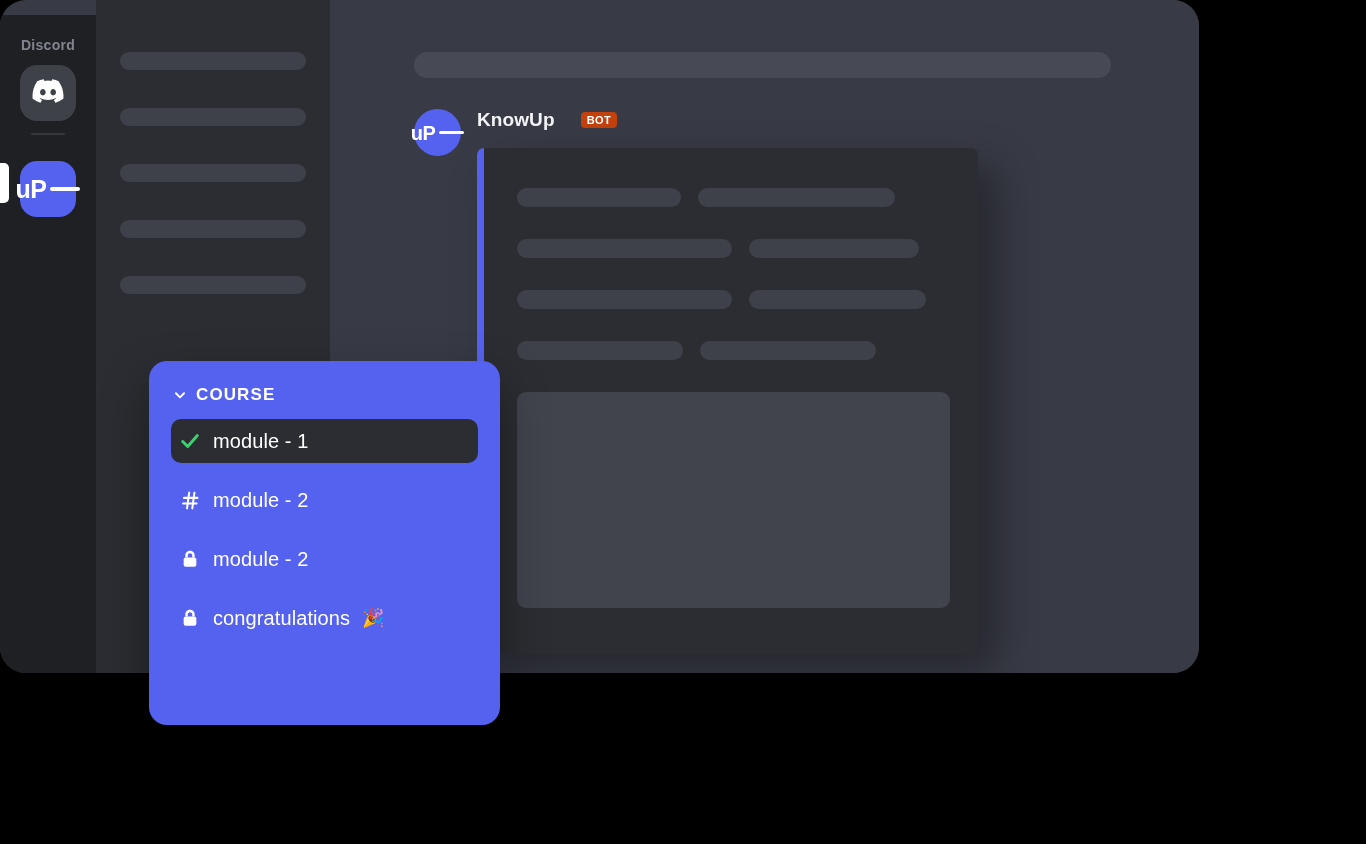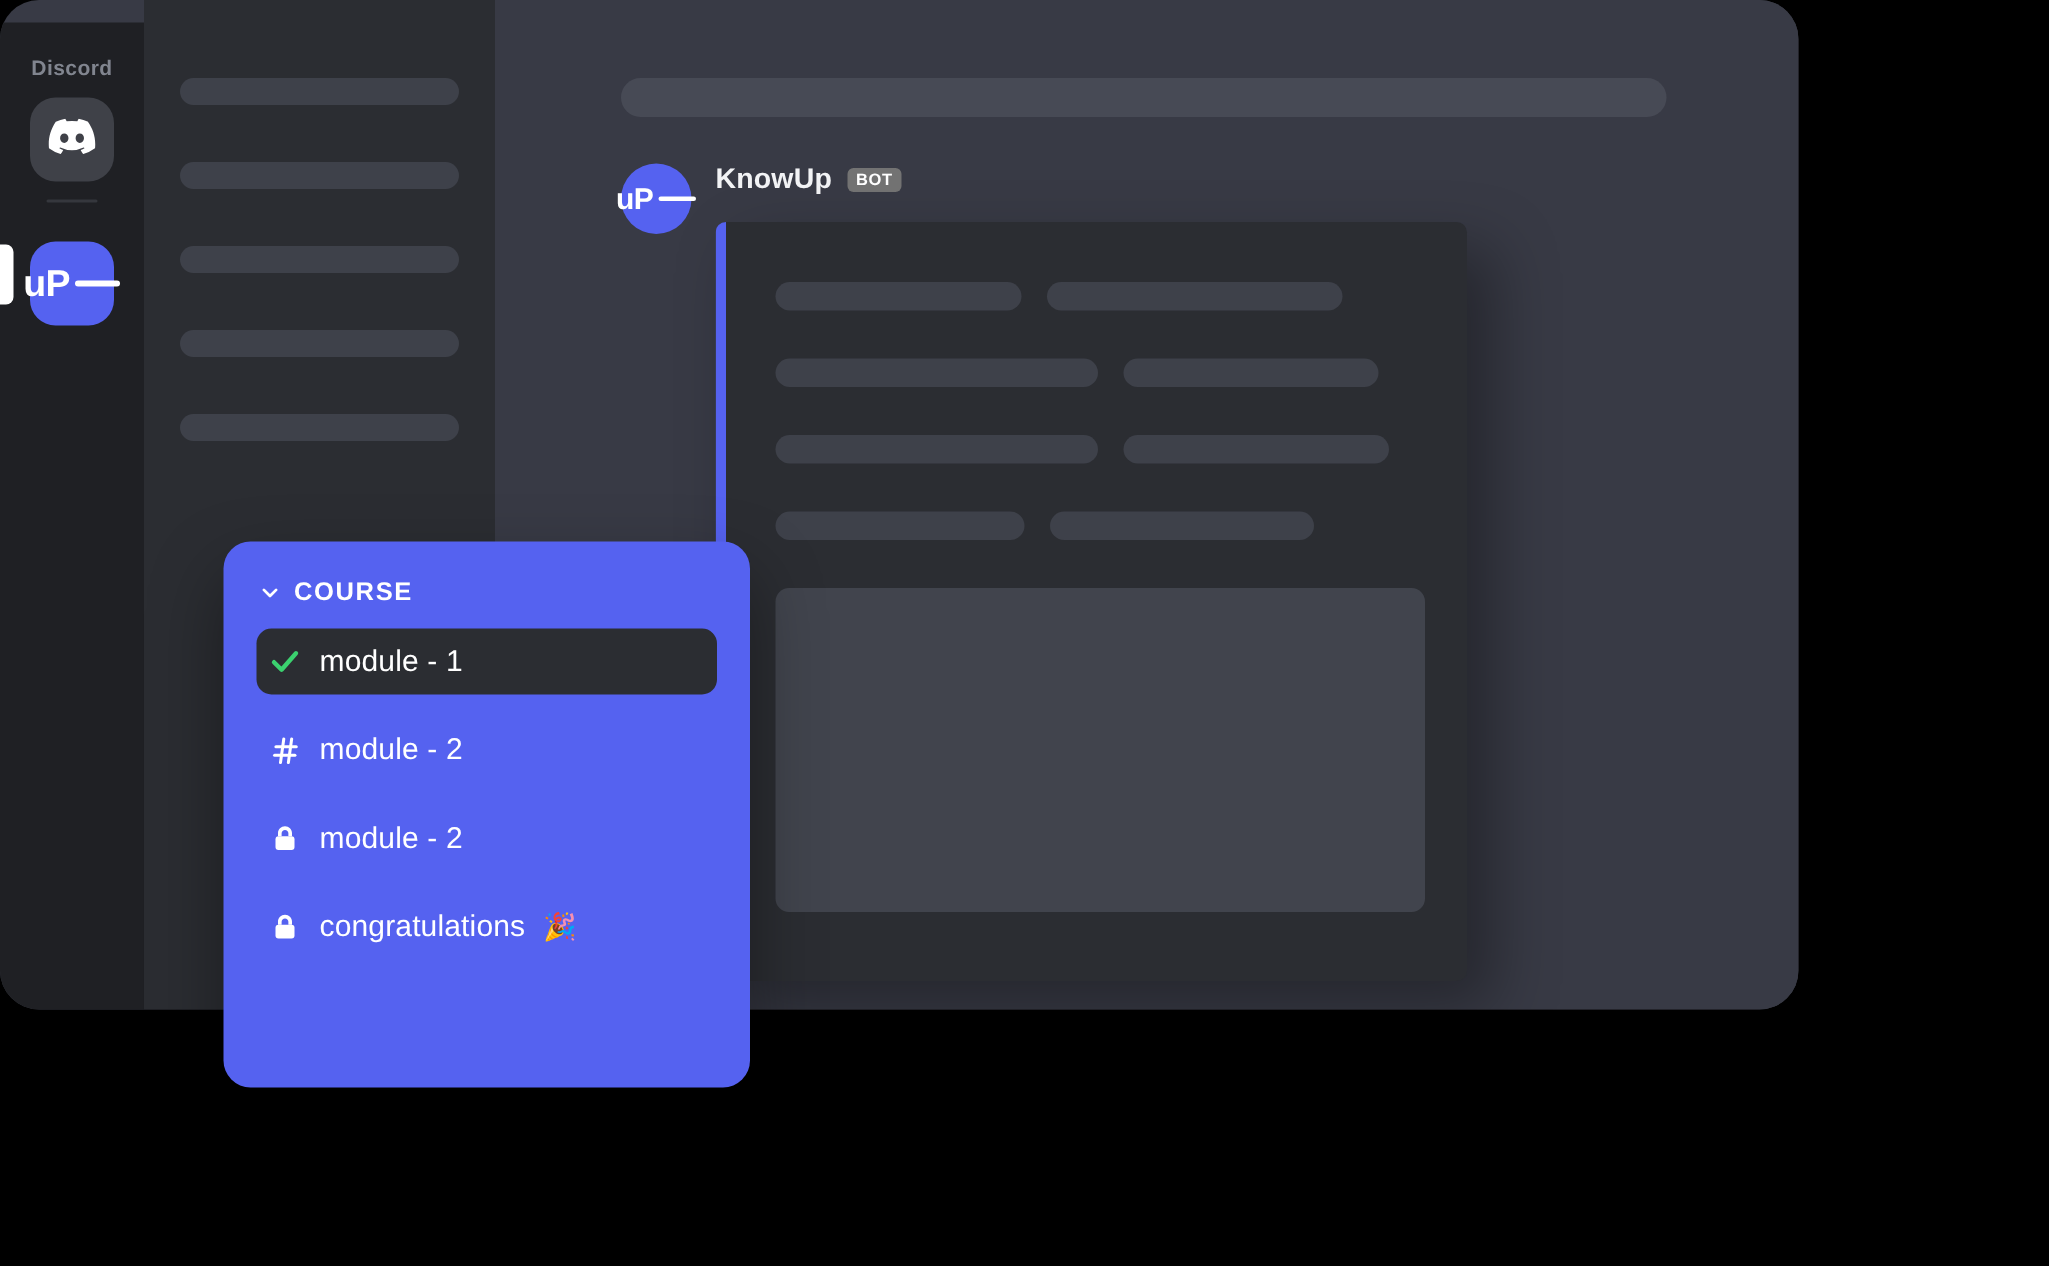--- a/index.html
+++ b/index.html
@@ -138,32 +138,32 @@
     justify-content: center;
     margin-top: 1px;
   }
   .avatar .up-text { font-size: 20px; }
   .avatar .up-bar { width: 25px; height: 3px; }
 
   .message-body { flex: 1; min-width: 0; }
   .message-head {
     display: flex;
     align-items: center;
-    gap: 10px;
+    gap: 26px;
     height: 24px;
     margin-bottom: 16px;
   }
   .author-name {
     font-size: 19px;
     font-weight: bold;
     color: #f2f3f5;
     letter-spacing: 0.1px;
   }
   .bot-badge {
-    background: #737373;
+    background: #c2410c;
     color: #ffffff;
     font-size: 11px;
     font-weight: bold;
     letter-spacing: 0.4px;
     padding: 3px 6px 2px 6px;
     border-radius: 4px;
     line-height: 1;
   }
 
   

